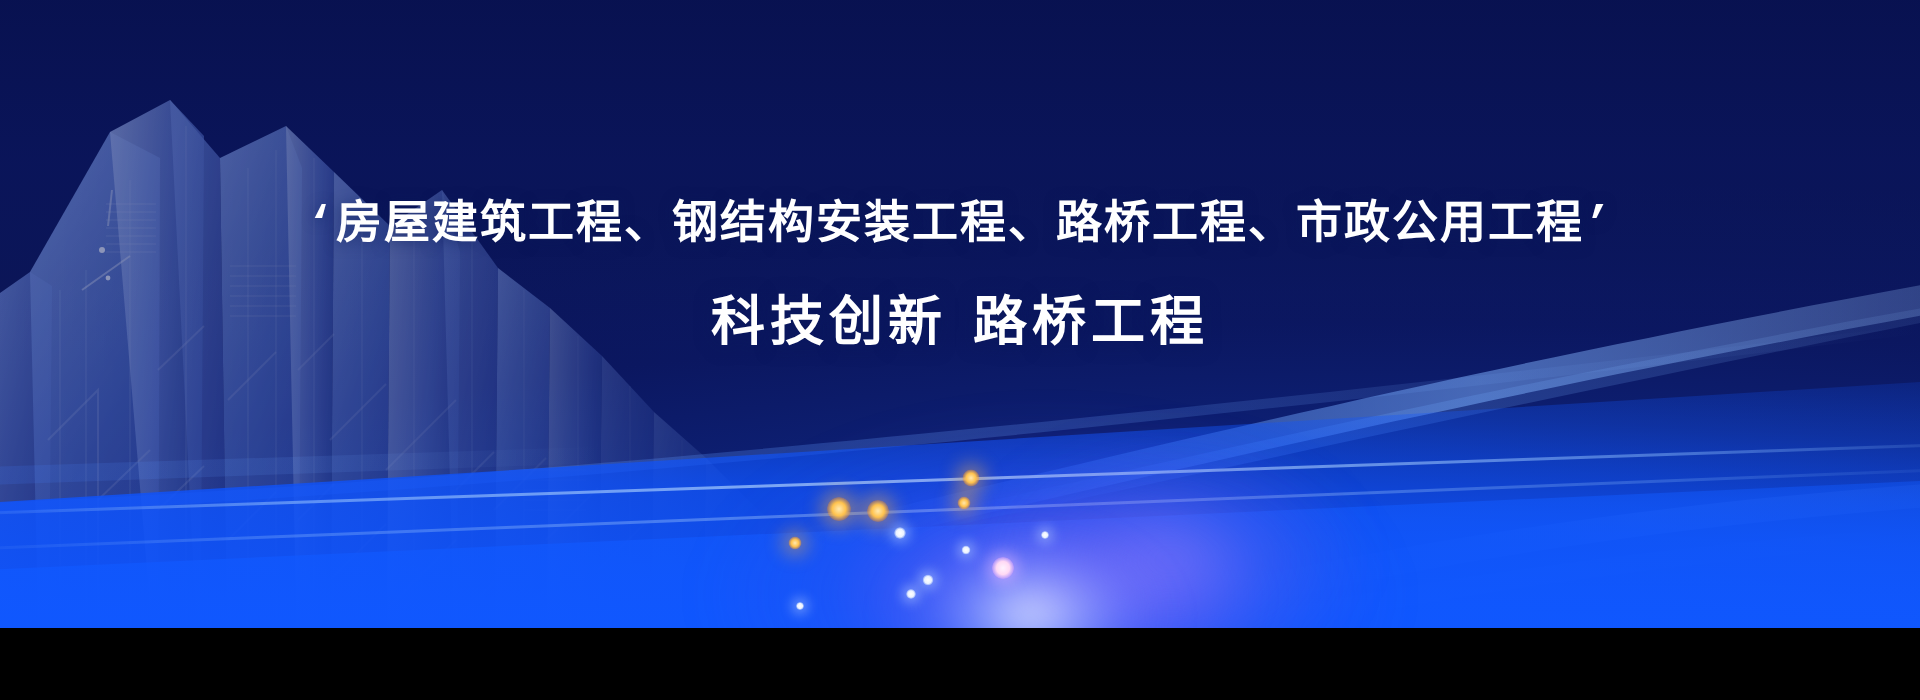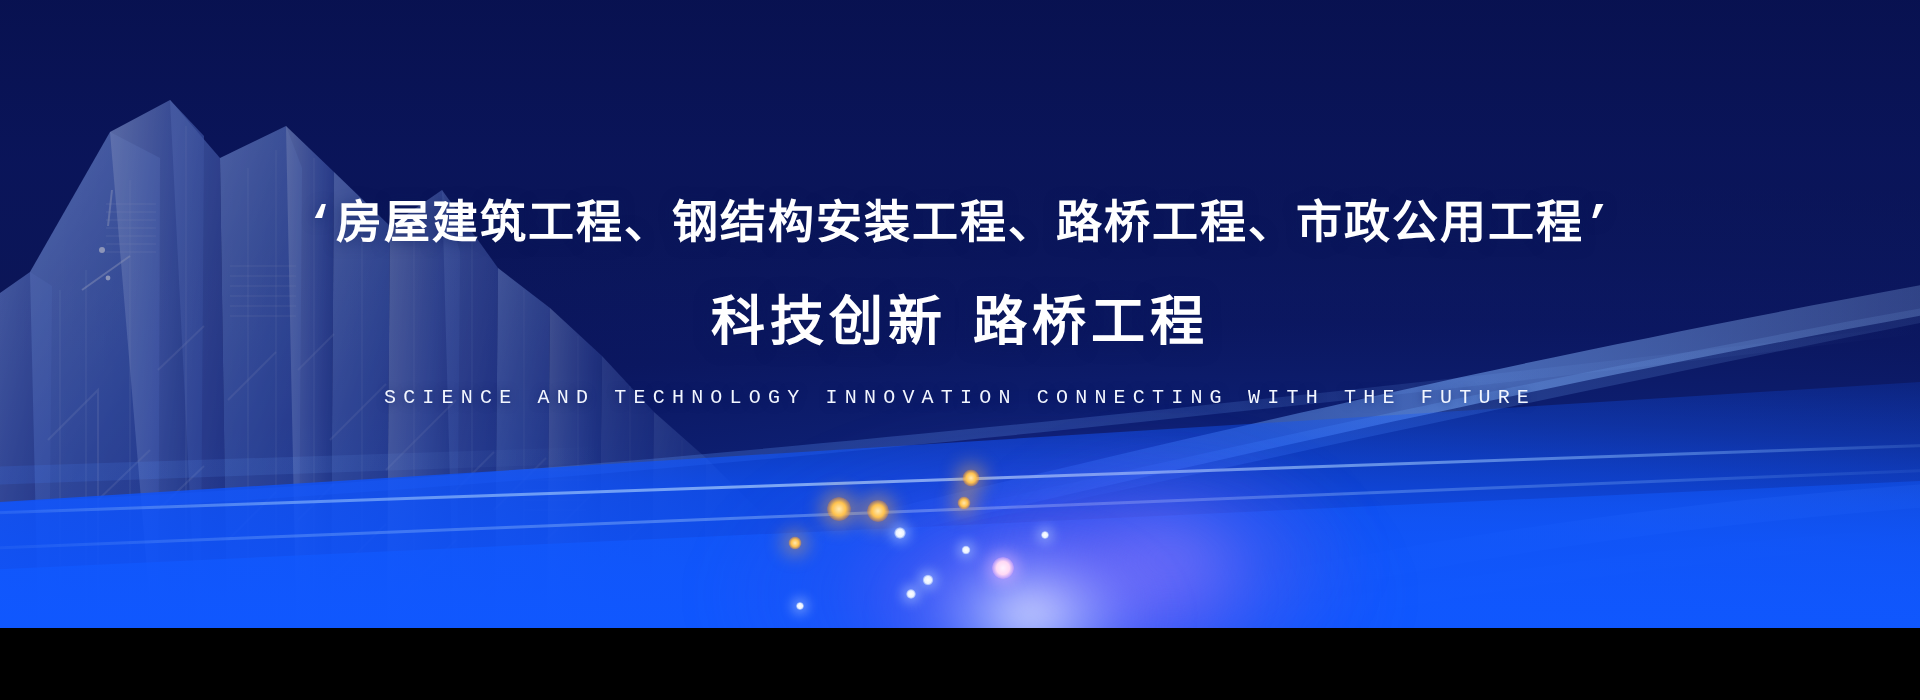--- a/index.html
+++ b/index.html
@@ -351,16 +351,15 @@
     <div class="dot white" style="left:800px; top:606px; width:8px;  height:8px;"></div>
   </div>
 
   <div class="content">
     <div class="headline">‘房屋建筑工程、钢结构安装工程、路桥工程、市政公用工程’</div>
 
     <div class="subhead">
       <span>科技创新</span><span class="gap"></span><span>路桥工程</span>
     </div>
 
-    <div class="tagline">SCIENCE AND TECHNOLOGY INNOVATION CONNECTING WITH THE FUTURE</div>
   </div>
 
 </div>
 
 </body></html>

